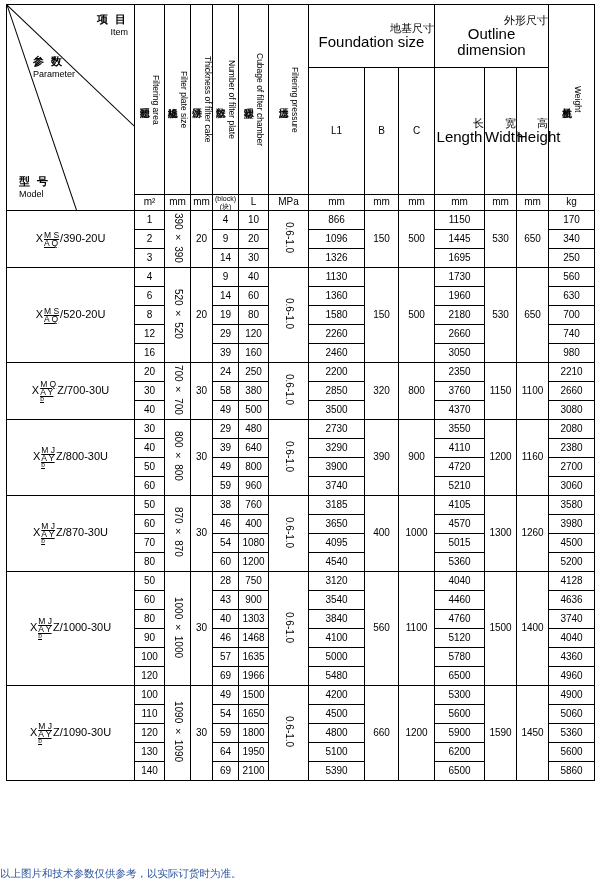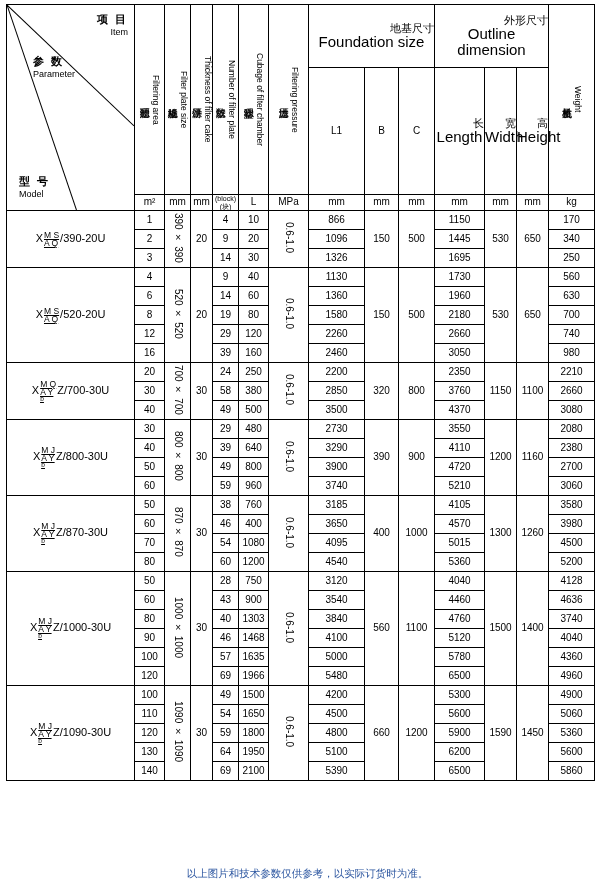--- a/index.html
+++ b/index.html
@@ -112,24 +112,23 @@
     text-orientation: mixed;
     display: inline-block;
     white-space: nowrap;
     font-size: 10px;
   }
   .footer {
     position: absolute;
     left: 0;
     right: 8px;
     bottom: 2px;
-    text-align: center;
+    text-align: left;
     color: #2c56a0;
     line-height: 1.35;
-    margin-left: 45px;
   }
   .footer .f-cn { font-size: 10.5px; }
   .footer .f-en { font-size: 9px; }
 </style>
 </head>
 <body>
 
 <div class="sheet">
   <table class="spec">
     <colgroup>

